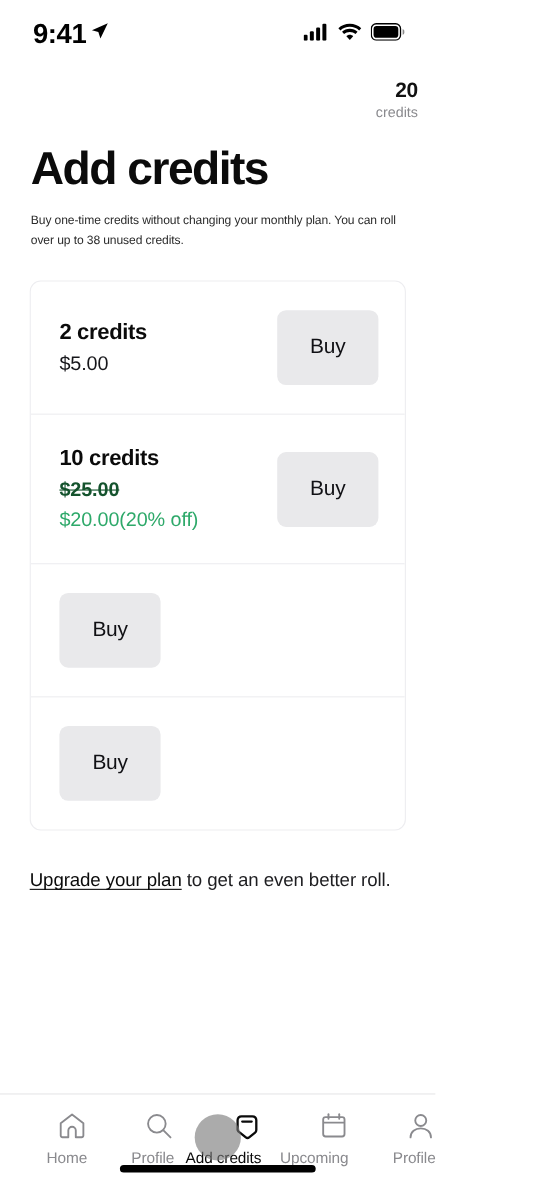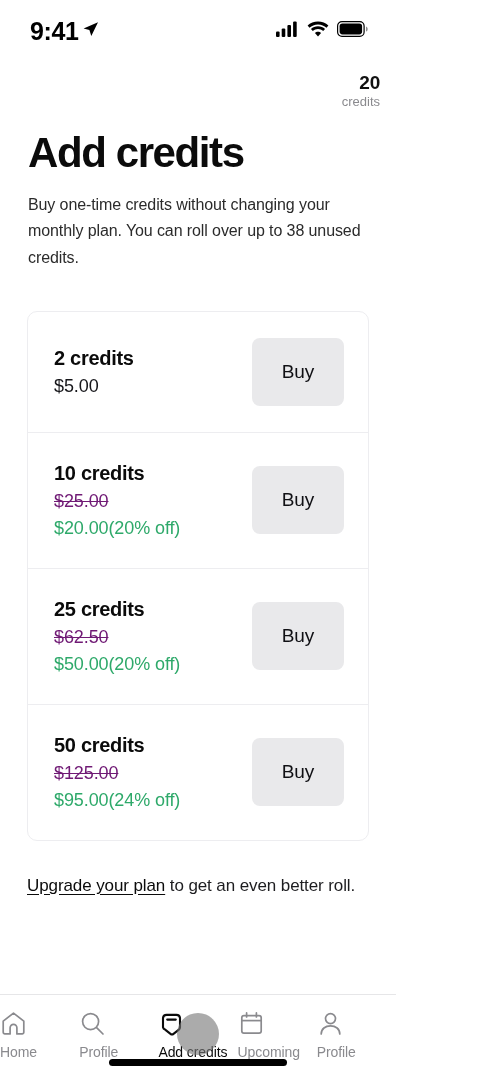--- a/index.html
+++ b/index.html
@@ -74,30 +74,30 @@
   }
   .page-title {
     font-size: 42px;
     font-weight: 700;
     color: #0b0b0b;
     letter-spacing: -1.4px;
     line-height: 1.12;
   }
   .page-subtitle {
     margin-top: 16px;
-    font-size: 16px;
+    font-size: 11px;
     line-height: 1.65;
     color: #2b2b2b;
     letter-spacing: -0.1px;
     max-width: 440px;
   }
 
   
   .card-wrap {
-    margin: 40px 27px 0 27px;
+    margin: 27px 27px 0 27px;
     border: 1px solid #ededf0;
     border-radius: 10px;
     overflow: hidden;
     background: #ffffff;
   }
   .price-row {
     display: flex;
     align-items: center;
     justify-content: space-between;
     padding: 26px 24px 26px 26px;
@@ -115,21 +115,22 @@
     line-height: 1.45;
   }
   .price-base {
     font-size: 18px;
     color: #16161a;
     letter-spacing: -0.1px;
     line-height: 1.5;
   }
   .price-base.struck {
     text-decoration: line-through;
-    color: #701a75;
+    color: #14532d;
+    font-weight: bold;
   }
   .price-discount {
     font-size: 18px;
     color: #2ea96a;
     letter-spacing: -0.1px;
     line-height: 1.5;
   }
 
   .buy-button {
     flex: 0 0 auto;
@@ -168,21 +169,21 @@
     display: flex;
     align-items: flex-start;
     padding: 14px 0 0 0;
     height: 86px;
     position: relative;
   }
   .tab-item {
     flex: 1 1 20%;
     display: flex;
     flex-direction: column;
-    align-items: flex-start;
+    align-items: flex-end;
     gap: 7px;
     cursor: pointer;
     position: relative;
   }
   .tab-icon {
     height: 28px;
     display: flex;
     align-items: center;
     justify-content: center;
   }
@@ -280,33 +281,23 @@
       </div>
       <div class="price-row">
         <div class="price-info">
           <div class="credit-amount">10 credits</div>
           <div class="price-base struck">$25.00</div>
           <div class="price-discount">$20.00(20% off)</div>
         </div>
         <button class="buy-button">Buy</button>
       </div>
       <div class="price-row">
-        <div class="price-info">
-          <div class="credit-amount">25 credits</div>
-          <div class="price-base struck">$62.50</div>
-          <div class="price-discount">$50.00(20% off)</div>
-        </div>
         <button class="buy-button">Buy</button>
       </div>
       <div class="price-row">
-        <div class="price-info">
-          <div class="credit-amount">50 credits</div>
-          <div class="price-base struck">$125.00</div>
-          <div class="price-discount">$95.00(24% off)</div>
-        </div>
         <button class="buy-button">Buy</button>
       </div>
     </div>
 
   <div class="upgrade-note">
     <span class="upgrade-link">Upgrade your plan</span><span> to get an even better roll.</span>
   </div>
 
   <div class="spacer"></div>
 

